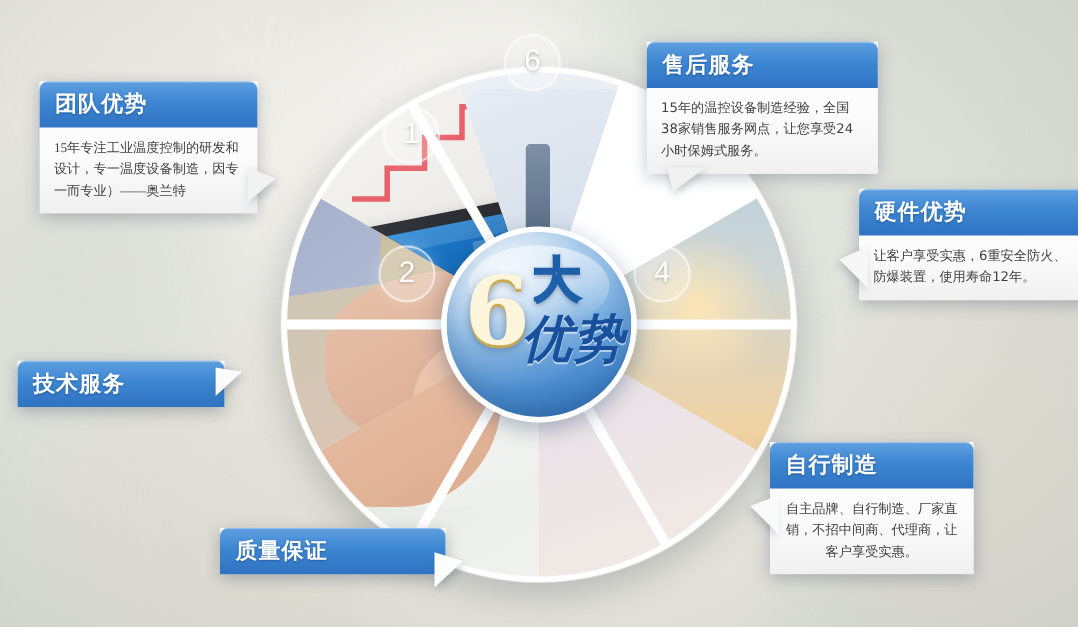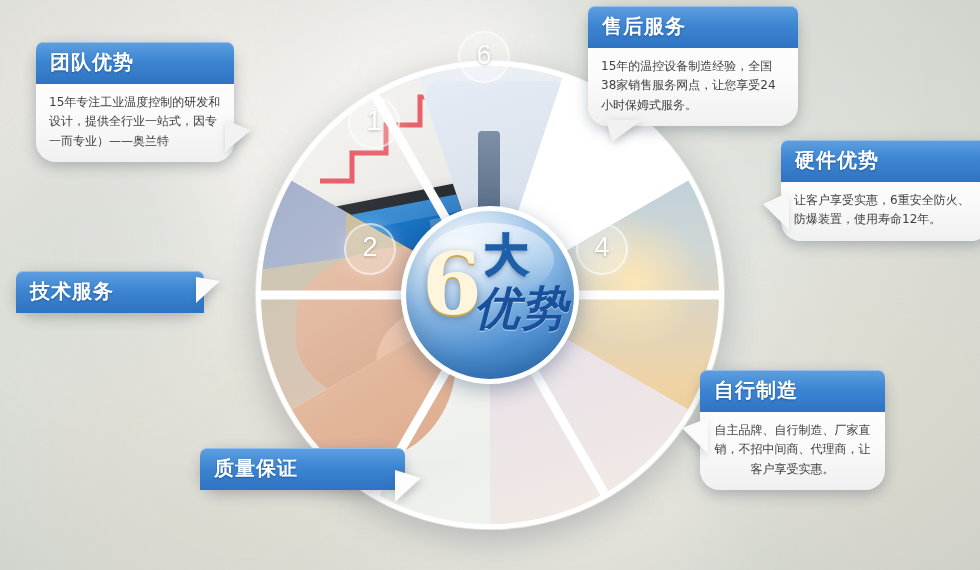--- a/index.html
+++ b/index.html
@@ -237,23 +237,24 @@
     font-style:italic;
     color:#18509c;
     text-shadow:0 1px 0 rgba(255,255,255,.55);
     letter-spacing:1px;
   }
 
   
   .card{
     position:absolute;
     background:linear-gradient(180deg,#ffffff 0%,#fbfbfb 60%,#f0f0f0 100%);
-    border-radius:20px;
+    border-radius:0;
     box-shadow:0 4px 14px rgba(40,55,75,.30);
     overflow:visible;
+    margin-top:32px;
   }
   .card-hd{
     border-radius:7px 7px 0 0;
     background:linear-gradient(180deg,#5f9fe0 0%,#3d86d2 45%,#2f73c2 100%);
     color:#ffffff;
     font-size:20px;
     font-weight:700;
     padding:7px 14px 8px 14px;
     letter-spacing:1px;
     text-shadow:0 1px 2px rgba(10,45,90,.45);
@@ -263,21 +264,21 @@
     padding:9px 13px 11px 13px;
     font-size:12px;
     line-height:1.62;
     color:#3f3f3f;
     white-space:pre-line;
   }
   .card-bd.center{text-align:center;}
   .tail{position:absolute;width:0;height:0;}
 
   
-  #card-team{left:36px;top:42px;width:198px;}
+  #card-team{left:36px;top:42px;width:198px;font-family:Liberation Serif, serif;}
   #card-team .tail{right:-17px;bottom:10px;
     border-left:26px solid #f2f2f2;border-top:10px solid transparent;border-bottom:22px solid transparent;
     filter:drop-shadow(2px 3px 4px rgba(40,55,75,.25));}
 
   #card-after{left:588px;top:6px;width:210px;}
   #card-after .tail{left:18px;bottom:-16px;
     border-top:22px solid #f1f1f1;border-right:30px solid transparent;border-left:6px solid transparent;
     filter:drop-shadow(1px 3px 4px rgba(40,55,75,.25));}
 
   #card-hw{left:781px;top:140px;width:210px;}
@@ -288,21 +289,21 @@
   #card-sw{left:700px;top:370px;width:185px;}
   #card-sw .tail{left:-18px;top:48px;
     border-right:26px solid #fafafa;border-top:10px solid transparent;border-bottom:26px solid transparent;
     filter:drop-shadow(-2px 3px 4px rgba(40,55,75,.22));}
 
   #card-qa{left:200px;top:448px;width:205px;}
   #card-qa .tail{right:-16px;top:22px;
     border-left:26px solid #fdfdfd;border-top:8px solid transparent;border-bottom:24px solid transparent;
     filter:drop-shadow(2px 3px 4px rgba(40,55,75,.22));}
 
-  #card-tech{left:16px;top:271px;width:188px;}
+  #card-tech{left:16px;top:296px;width:188px;}
   #card-tech .tail{right:-16px;top:6px;
     border-left:24px solid #fbfbfb;border-top:4px solid transparent;border-bottom:22px solid transparent;
     filter:drop-shadow(2px 3px 4px rgba(40,55,75,.22));}
 </style>
 </head>
 <body>
 
 <div class="bg">
   <div class="bg-base"></div>
   <div class="bg-blob bb1"></div>
@@ -417,21 +418,21 @@
   <div class="hub">
     <div class="hub-gloss"></div>
     <div class="hub-six">6</div>
     <div class="hub-da">大</div>
     <div class="hub-ys">优势</div>
   </div>
 </div>
 
 <div class="card" id="card-team">
   <div class="card-hd">团队优势</div>
-  <div class="card-bd">15年专注工业温度控制的研发和设计，提供全行业一站式，因专一而专业）——奥兰特</div>
+  <div class="card-bd">15年专注工业温度控制的研发和设计，专一温度设备制造，因专一而专业）——奥兰特</div>
   <span class="tail"></span>
 </div>
 
 <div class="card" id="card-after">
   <div class="card-hd">售后服务</div>
   <div class="card-bd">15年的温控设备制造经验，全国38家销售服务网点，让您享受24小时保姆式服务。</div>
   <span class="tail"></span>
 </div>
 
 <div class="card" id="card-hw">

